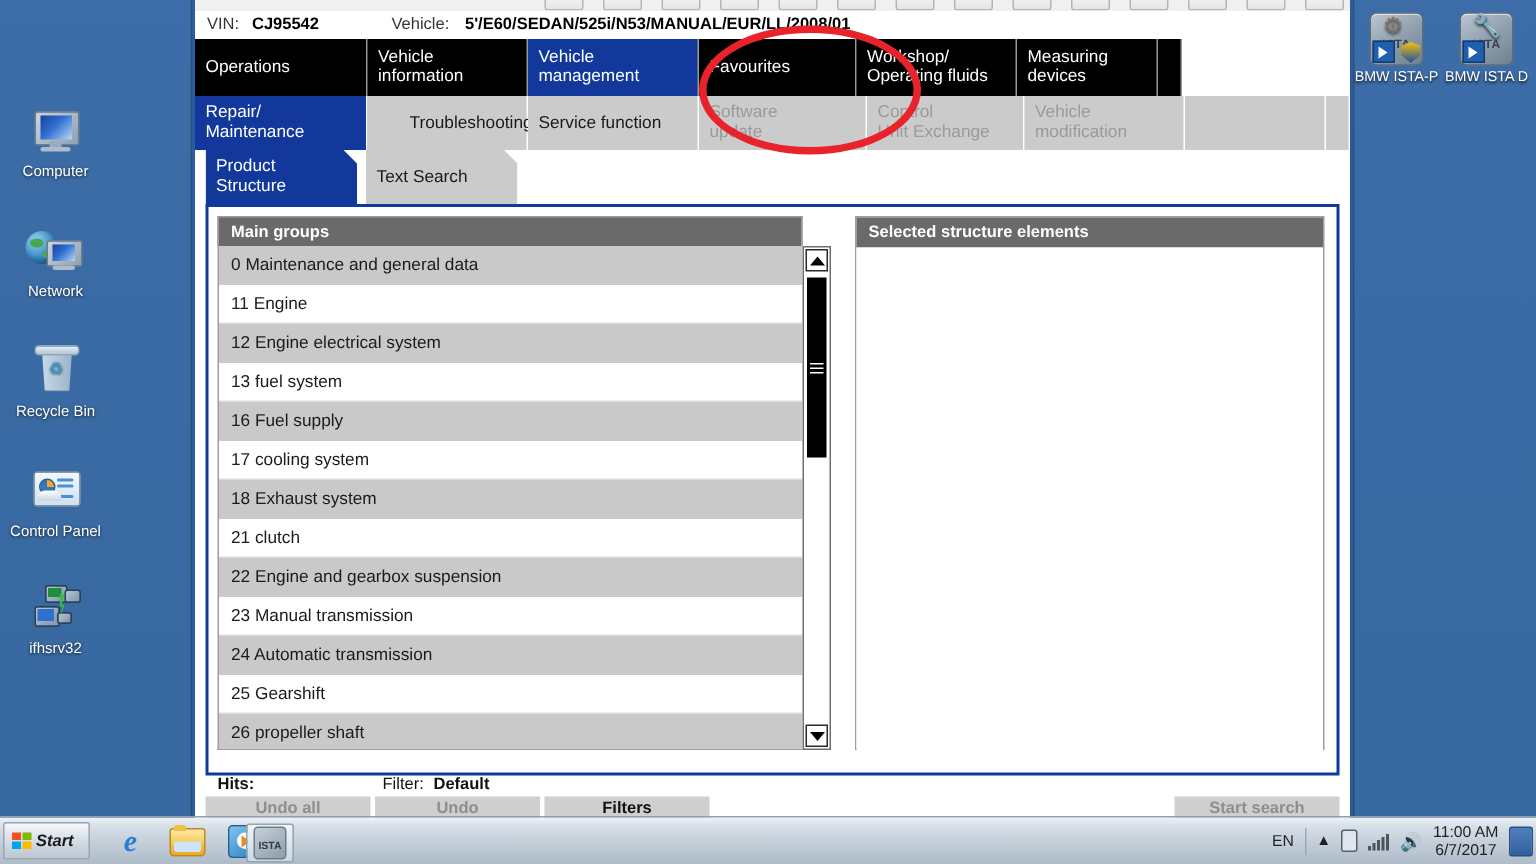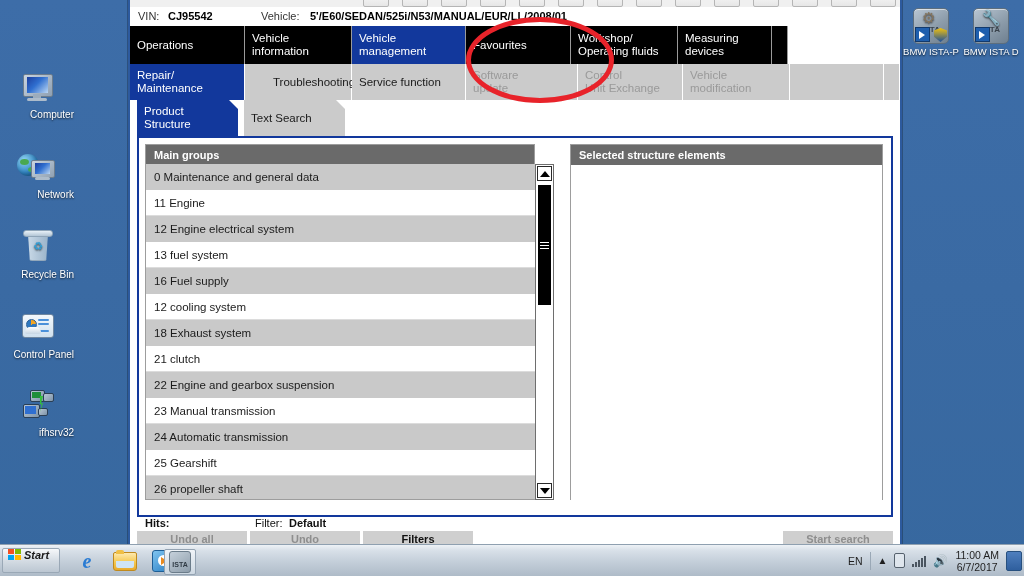--- a/index.html
+++ b/index.html
@@ -5,21 +5,21 @@
   html,body{margin:0;padding:0;}
   body{
     width:1024px;height:576px;overflow:hidden;position:relative;
     background:#3c6ca8;
     font-family:"Liberation Sans", sans-serif;
     -webkit-font-smoothing:antialiased;
   }
   
   #desktop{position:absolute;inset:0;
     background:linear-gradient(180deg,#3d6da8 0%,#3a6aa3 50%,#37689f 100%);}
-  .dicon{position:absolute;width:74px;text-align:right;color:#fff;
+  .dicon{position:absolute;width:74px;text-align:center;color:#fff;
          font-size:10px;line-height:11px;text-shadow:0 1px 2px rgba(0,0,0,.75);}
   .dicon .gfx{height:34px;margin:0 auto 3px;position:relative;width:40px;}
   .dicon .lbl{display:block;}
 
   
   .mon{position:absolute;left:6px;top:2px;width:28px;height:21px;border-radius:2px;
     background:linear-gradient(135deg,#c9d4df,#8fa0b2);border:1px solid #6d7d8d;}
   .mon:after{content:"";position:absolute;left:3px;top:2px;right:4px;bottom:3px;
     background:linear-gradient(135deg,#1d3f9e,#2f6fd0 45%,#bcd7f4);}
   .monstand{position:absolute;left:16px;top:22px;width:8px;height:5px;background:#9bacbd;}
@@ -142,21 +142,21 @@
   
   #annot{position:absolute;left:336px;top:17px;width:138px;height:76px;border:5px solid #e8232a;
     border-radius:50%;pointer-events:none;z-index:30;}
 
   
   #taskbar{position:absolute;left:0;bottom:0;width:1024px;height:31px;
     background:linear-gradient(180deg,#eef2f6 0%,#d8e0e8 18%,#c3ced9 55%,#aebbc8 100%);
     border-top:1px solid #8fa0b0;}
   #startbtn{position:absolute;left:2px;top:3px;width:58px;height:25px;border-radius:2px;
     background:linear-gradient(180deg,#f6f8fa,#d2dae2 55%,#bcc7d2);
-    border:1px solid #9aa8b6;display:flex;gap:3px;padding-left:5px;
+    border:1px solid #9aa8b6;display:flex;align-items:center;gap:3px;padding-left:5px;
     font-size:11px;font-weight:bold;font-style:italic;color:#1a1a1a;box-sizing:border-box;}
   .flag{width:13px;height:12px;position:relative;}
   .flag s{position:absolute;width:6px;height:5px;display:block;}
   .tbicon{position:absolute;top:4px;width:30px;height:24px;display:flex;align-items:center;justify-content:center;}
   .tbicon.active{background:linear-gradient(180deg,#f0f4f8,#cdd8e2);border:1px solid #94a3b2;border-radius:2px;}
   #tray{position:absolute;right:2px;top:3px;height:25px;display:flex;align-items:center;gap:7px;
      font-size:10.5px;color:#1f1f1f;}
   #tray .sep{width:1px;height:18px;background:#9aa8b6;}
   #clock{text-align:center;line-height:12px;font-size:10.5px;}
   .bars{display:flex;align-items:flex-end;gap:1px;height:12px;}
@@ -342,21 +342,21 @@
         <div class="lrow alt">
             <span>12 Engine electrical system</span>
           </div>
         <div class="lrow">
             <span>13 fuel system</span>
           </div>
         <div class="lrow alt">
             <span>16 Fuel supply</span>
           </div>
         <div class="lrow">
-            <span>12 cooling system</span>
+            <span>17 cooling system</span>
           </div>
         <div class="lrow alt">
             <span>18 Exhaust system</span>
           </div>
         <div class="lrow">
             <span>21 clutch</span>
           </div>
         <div class="lrow alt">
             <span>22 Engine and gearbox suspension</span>
           </div>

